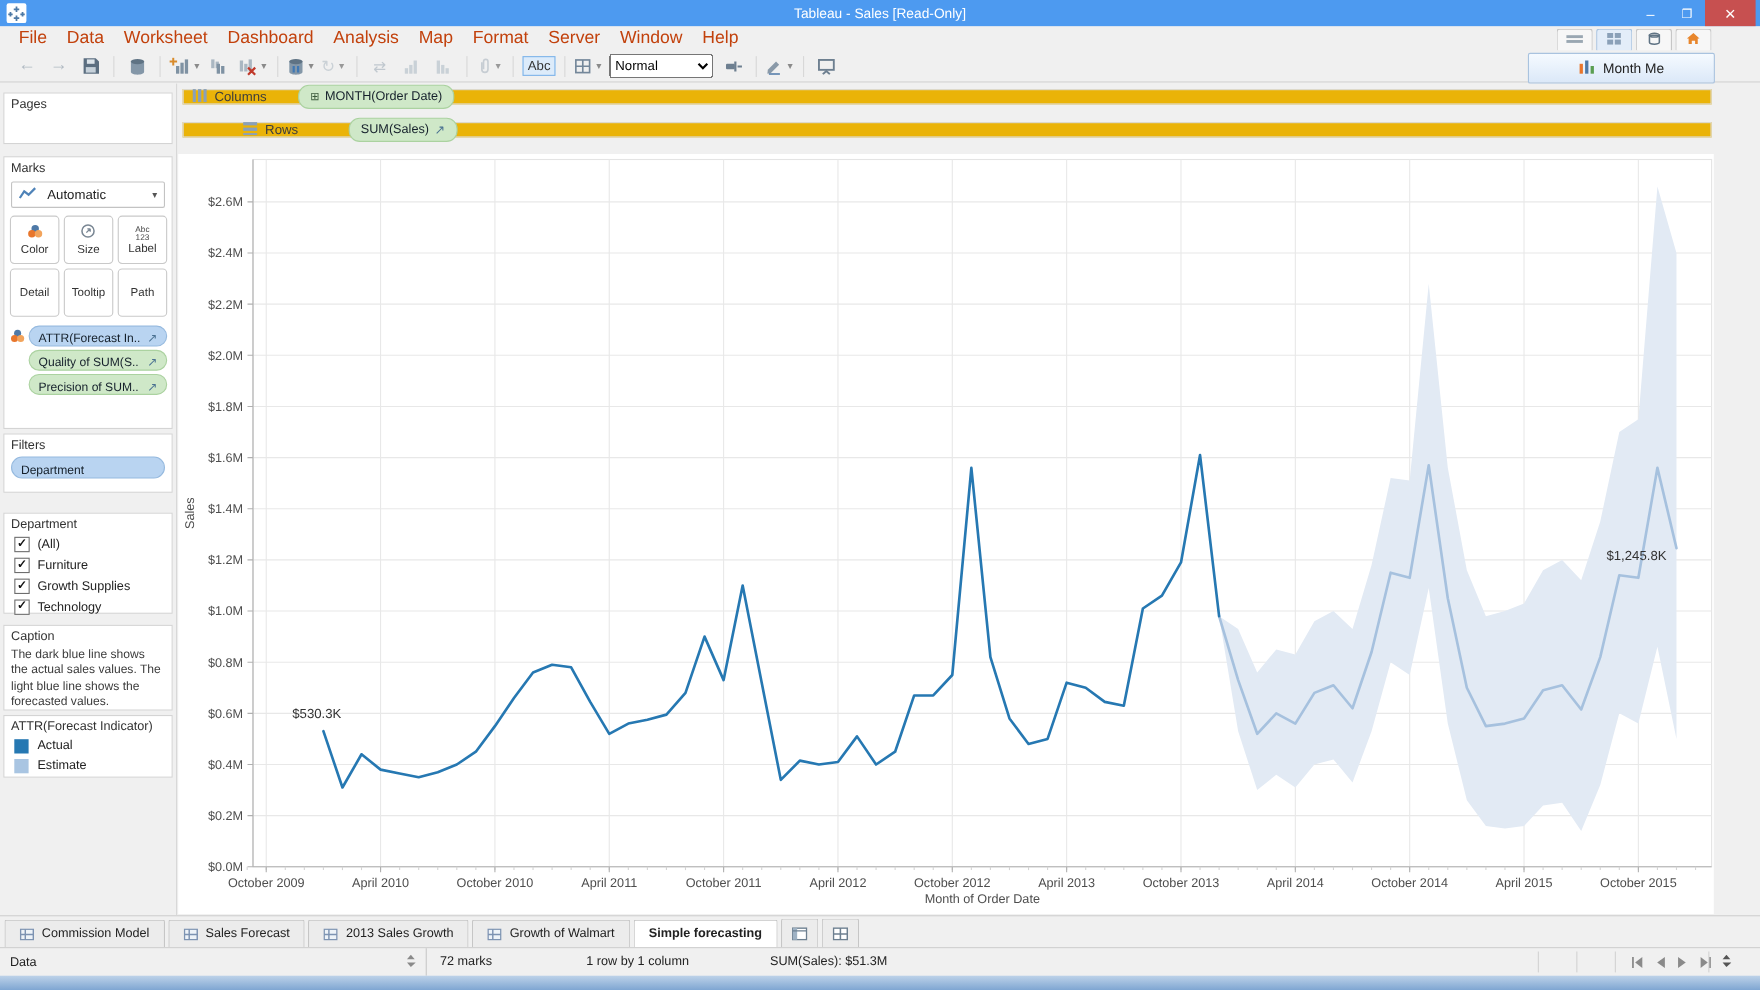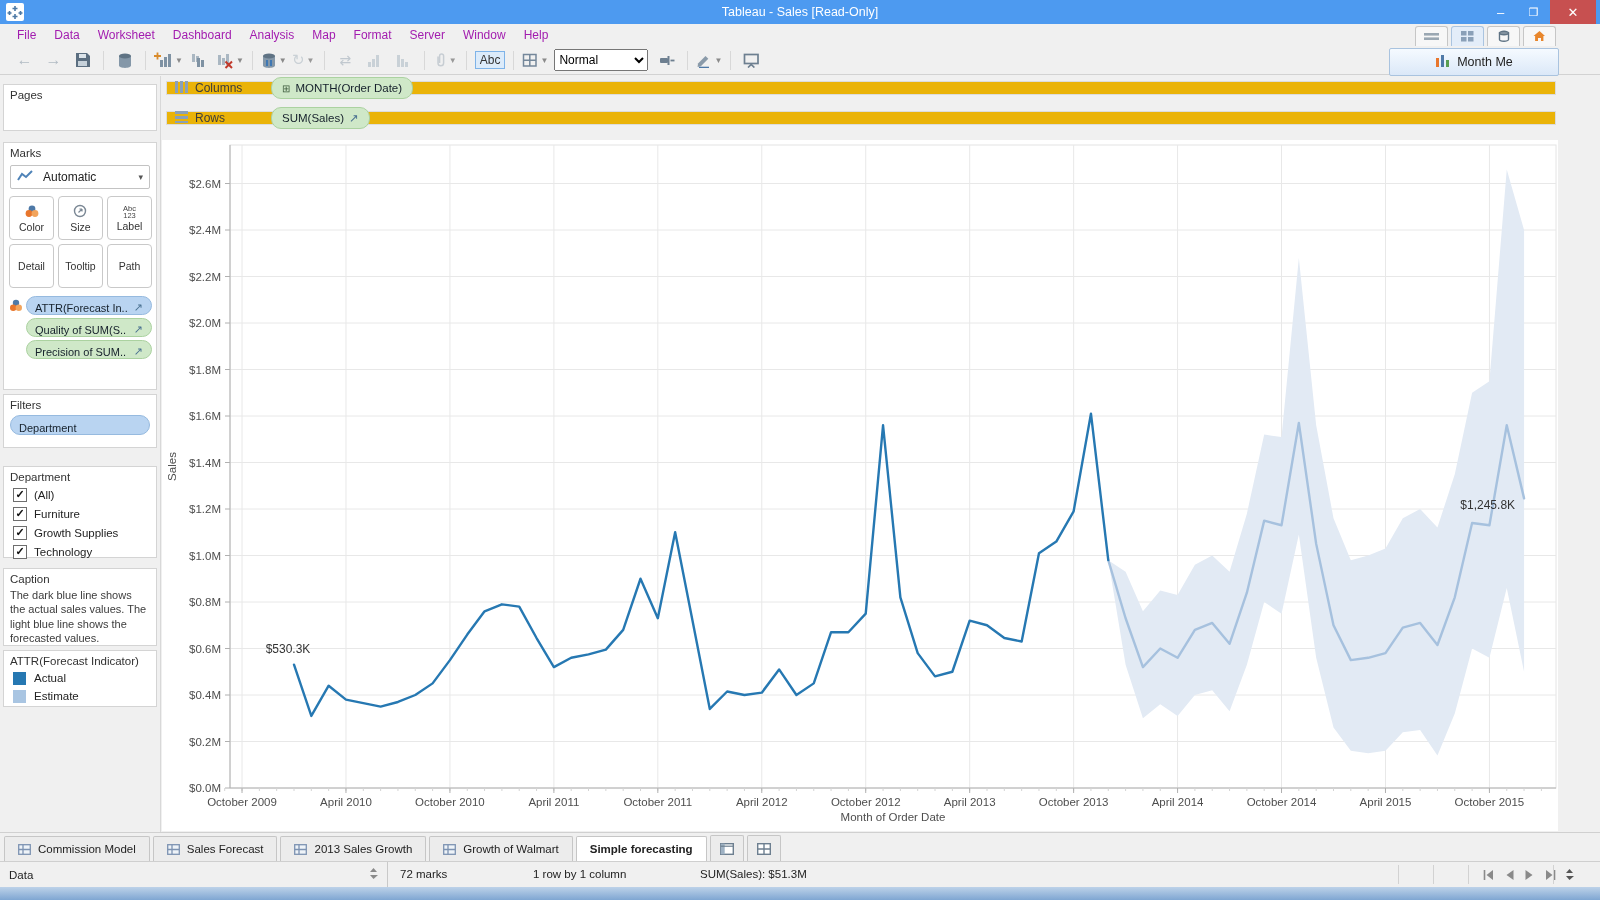--- a/index.html
+++ b/index.html
@@ -11,21 +11,21 @@
   .app-icon{position:absolute;left:6px;top:3px;width:18px;height:18px;background:#fff;border-radius:2px;}
   .title-text{position:absolute;left:0;right:0;top:0;height:24px;line-height:24px;text-align:center;
               color:#fff;font-size:12.5px;}
   .win-controls{position:absolute;right:4px;top:0;height:24px;display:flex;align-items:stretch;}
   .win-btn{width:33px;color:#fff;font-size:13px;display:flex;align-items:center;justify-content:center;}
   .win-close{width:46px;background:#c75050;}
 
   
   .menubar{position:absolute;left:0;top:24px;width:1600px;height:22px;background:#f0f0f0;
            display:flex;align-items:center;padding-left:8px;box-sizing:border-box;}
-  .menu-item{padding:0 9px;font-size:12px;color:#a21caf;line-height:22px;cursor:default;}
+  .menu-item{padding:0 9px;font-size:16px;color:#c2410c;line-height:22px;cursor:default;}
 
   .quickpanel{position:absolute;top:26px;right:44px;display:flex;gap:3px;}
   .quick-btn{width:31px;height:19px;border:1px solid #c6c6c6;border-bottom:none;background:#f7f7f7;
              border-radius:3px 3px 0 0;display:flex;align-items:center;justify-content:center;}
   .quick-btn.sel{background:#e3edf9;border-color:#aac4e0;}
 
   
   .toolbar{position:absolute;left:0;top:46px;width:1600px;height:29px;background:#f0f0f0;
            border-bottom:1px solid #d2d2d2;box-sizing:border-box;display:flex;align-items:center;
            padding-left:10px;}
@@ -69,21 +69,21 @@
   .checkbox{width:12px;height:12px;border:1px solid #6e6e6e;background:#fff;font-size:11px;line-height:11px;
             text-align:center;color:#111;font-weight:bold;}
   .caption-text{font-size:11px;color:#3c3c3c;padding:1px 6px;line-height:1.3;}
   .legend-row{display:flex;align-items:center;gap:8px;padding:2.5px 9px;font-size:11.5px;color:#222;}
   .swatch{width:13px;height:13px;flex:0 0 auto;}
 
   
   .shelfrow{position:absolute;height:14px;background:#eab308;border:1px solid #dcdcdc;box-sizing:border-box;
             display:flex;align-items:center;}
   #shelf-columns{left:166px;top:81px;width:1390px;}
-  #shelf-rows{left:166px;top:111px;width:1390px;}
+  #shelf-rows{left:166px;top:111px;width:1390px;padding-left:46px;}
   .shelf-label{display:flex;align-items:center;gap:7px;width:96px;padding-left:8px;font-size:12px;color:#3c3c3c;}
   .shelf-pills{display:flex;gap:4px;}
   .shelf-pill{height:20px;border-radius:10px;background:#cfe8c8;border:1px solid #abd2a0;display:flex;
               align-items:center;gap:5px;font-size:11.5px;color:#15202b;padding:0 10px;}
   .shelf-pill .pfx{color:#3c5a3c;font-size:10px;}
   .shelf-pill .sfx{color:#4a7191;}
 
   
   .sheet{position:absolute;left:162px;top:140px;width:1396px;height:691px;background:#fff;}
 

